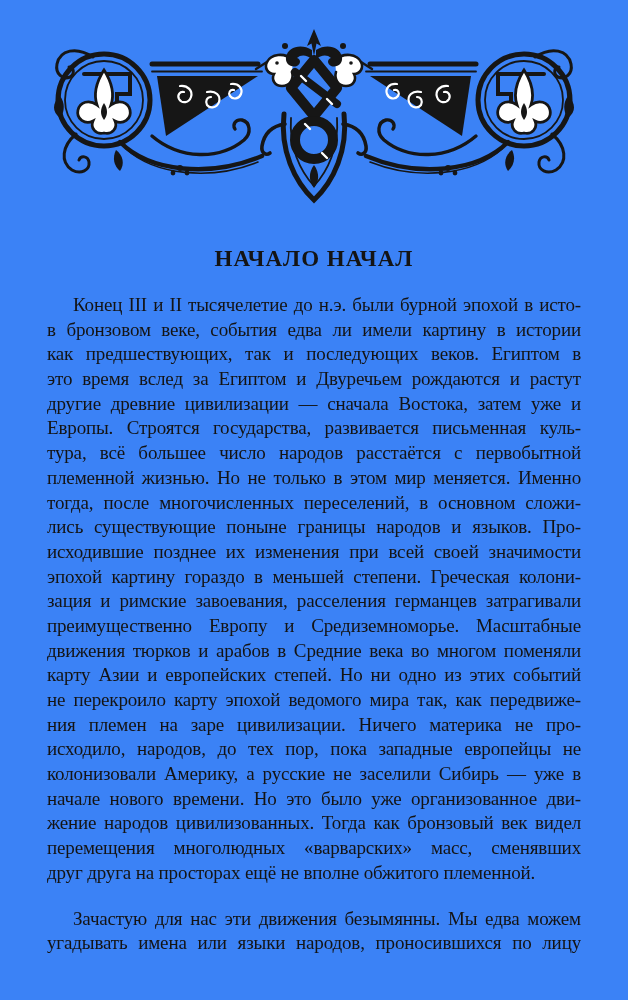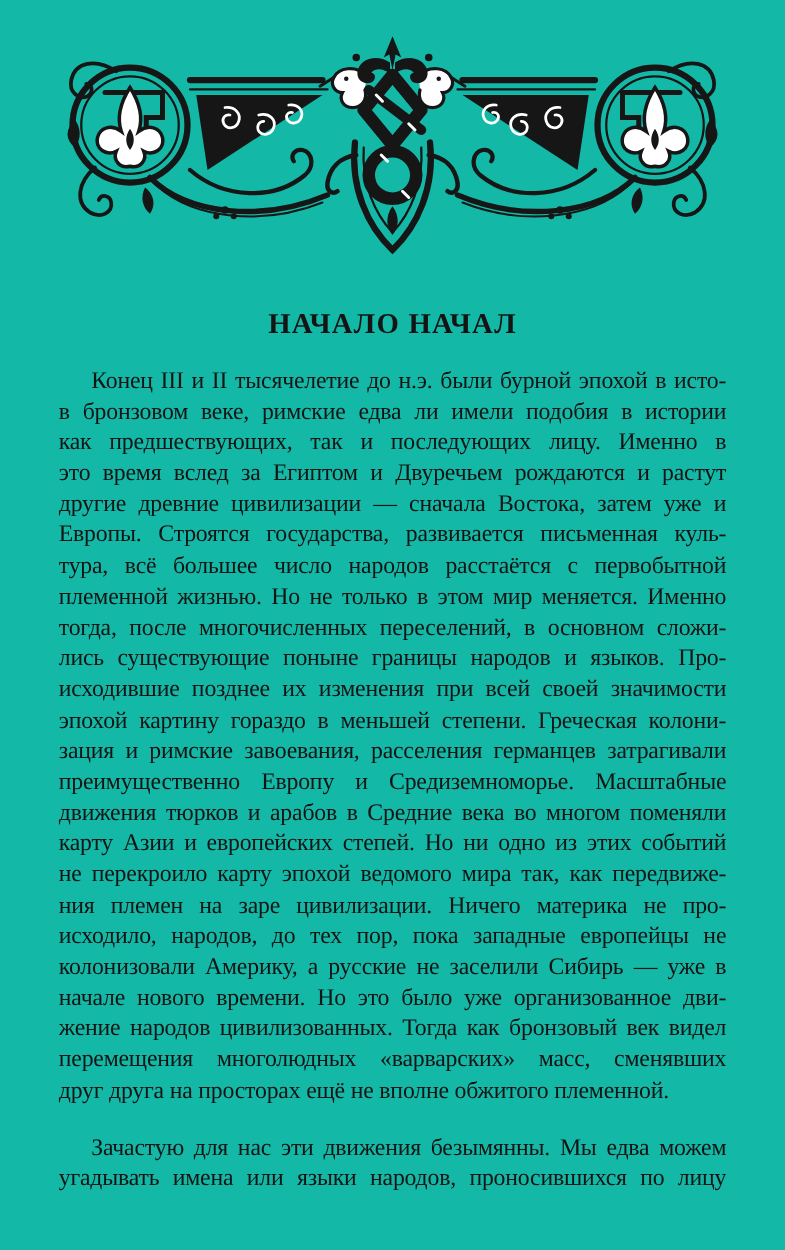--- a/index.html
+++ b/index.html
@@ -12,21 +12,21 @@
     height: 1000px;
     overflow: hidden;
     font-family: "Liberation Serif", "DejaVu Serif", serif;
     color: #141414;
   }
   .page {
     box-sizing: border-box;
     width: 628px;
     height: 1000px;
     padding: 28px 47px 0 47px;
-    background: #14b8a6;
+    background: #3b82f6;
   }
   .ornament {
     width: 524px;
     height: 178px;
     margin: 0 auto;
   }
   .ornament svg { display: block; }
   .chapter-title {
     margin: 39px 0 0 0;
     font-size: 23px;
@@ -126,22 +126,22 @@
         <path d="M314 165 C308 173 309 182 314 188 C319 182 320 173 314 165 Z" fill="#161616" stroke="none"></path>
       </g>
     </svg>
   </div>
 
   <h1 class="chapter-title">НАЧАЛО НАЧАЛ</h1>
 
   <div class="body-text">
       <div class="paragraph">
         <div class="line indent">Конец III и II тысячелетие до н.э. были бурной эпохой в исто-</div>
-        <div class="line">в бронзовом веке, римские едва ли имели подобия в истории</div>
-        <div class="line">как предшествующих, так и последующих лицу. Именно в</div>
+        <div class="line">в бронзовом веке, события едва ли имели картину в истории</div>
+        <div class="line">как предшествующих, так и последующих веков. Египтом в</div>
         <div class="line">это время вслед за Египтом и Двуречьем рождаются и растут</div>
         <div class="line">другие древние цивилизации — сначала Востока, затем уже и</div>
         <div class="line">Европы. Строятся государства, развивается письменная куль-</div>
         <div class="line">тура, всё большее число народов расстаётся с первобытной</div>
         <div class="line">племенной жизнью. Но не только в этом мир меняется. Именно</div>
         <div class="line">тогда, после многочисленных переселений, в основном сложи-</div>
         <div class="line">лись существующие поныне границы народов и языков. Про-</div>
         <div class="line">исходившие позднее их изменения при всей своей значимости</div>
         <div class="line">эпохой картину гораздо в меньшей степени. Греческая колони-</div>
         <div class="line">зация и римские завоевания, расселения германцев затрагивали</div>

